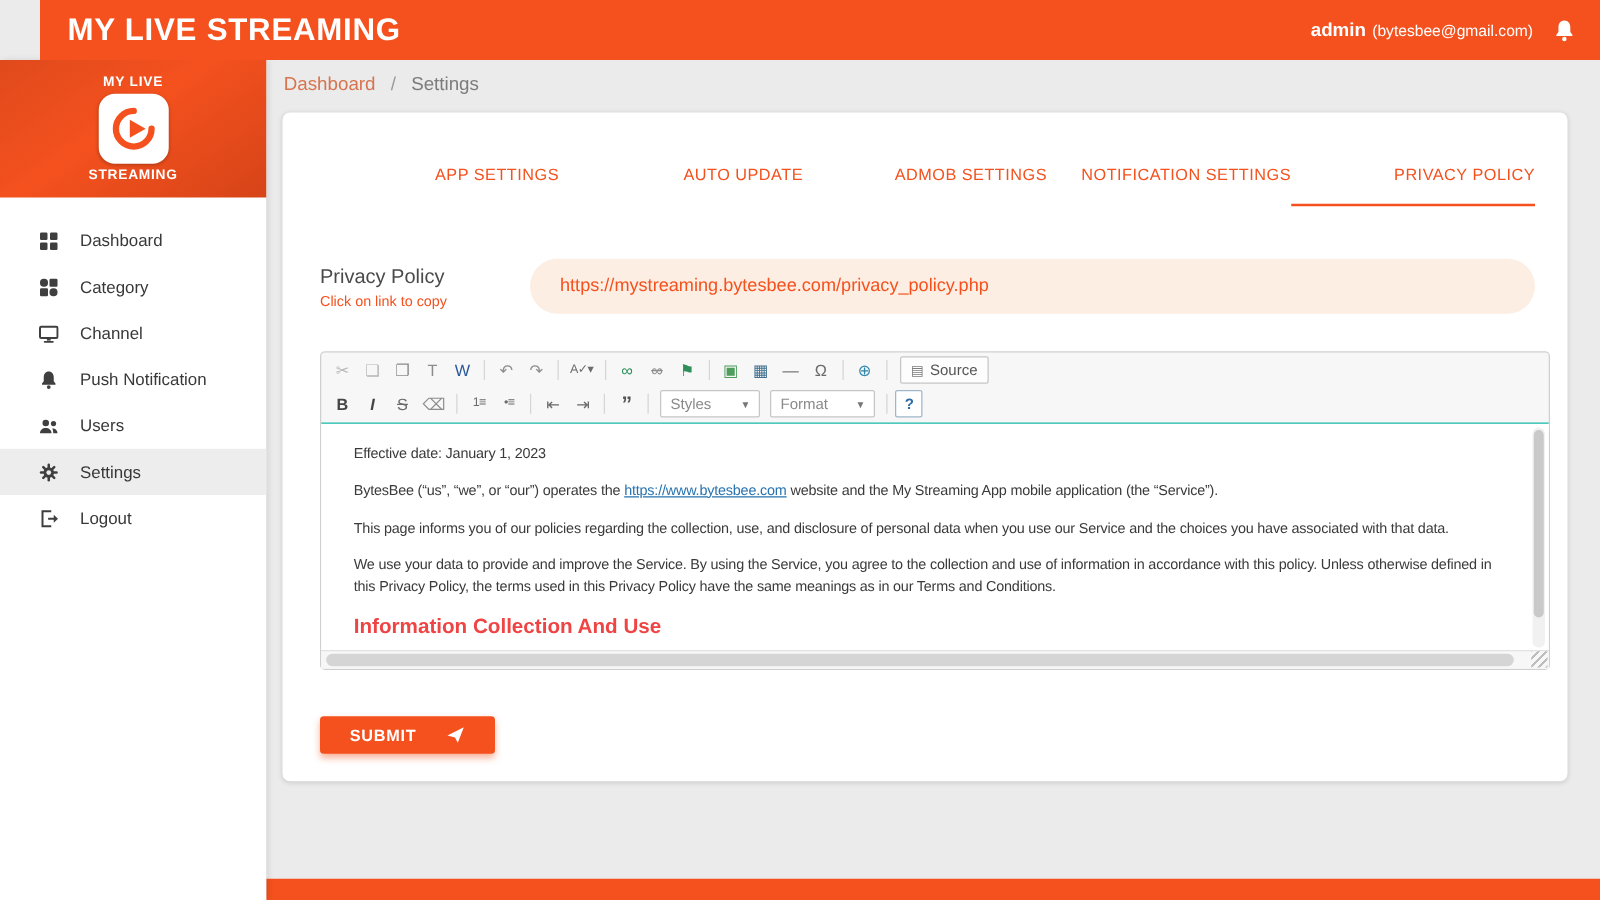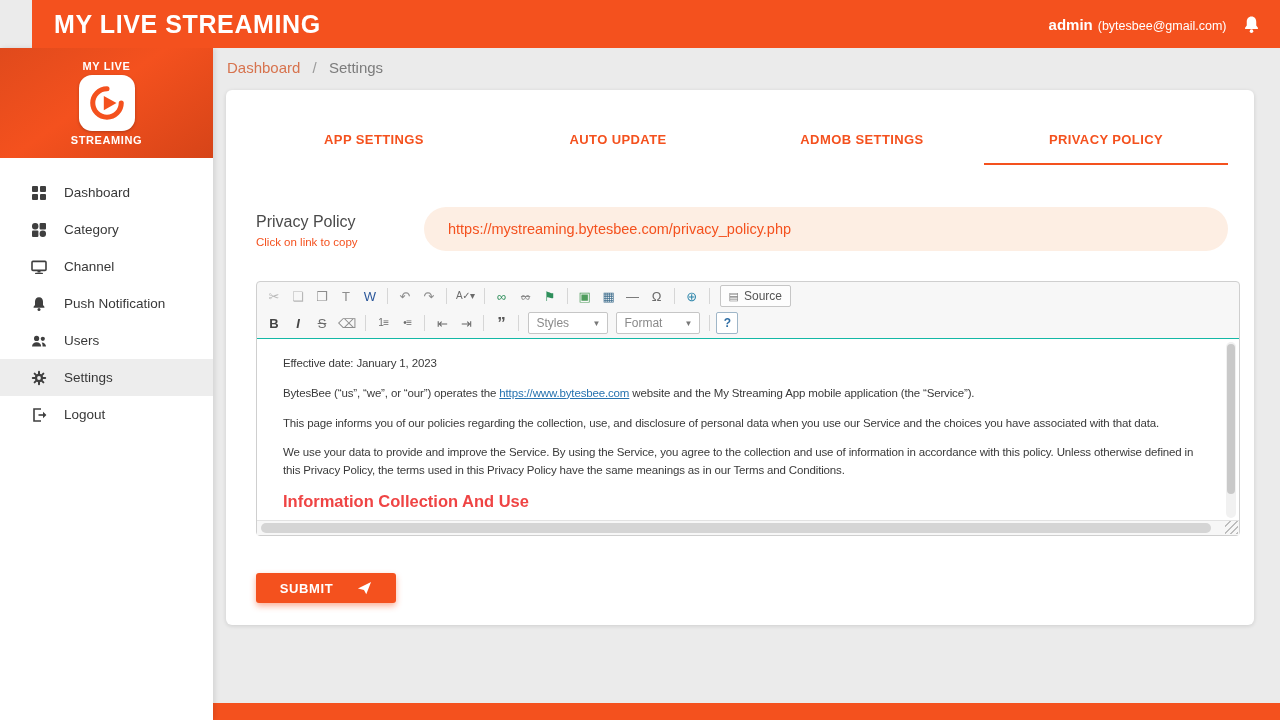--- a/index.html
+++ b/index.html
@@ -54,22 +54,22 @@
   .bc-cur { color:#7c7c7c; }
 
   .card {
     position:absolute; left:13px; top:42px; width:1028px; height:535px;
     background:#fff; border-radius:6px; box-shadow:0 1px 4px rgba(0,0,0,.13);
   }
 
   
   .tabs { display:flex; padding:30px 26px 0 26px; }
   .tab {
-    flex:1; text-align:center; padding:12px 0 16px; cursor:pointer;
-    color:#f4511e; font-size:13px; font-weight:700; letter-spacing:.4px;
+    flex:1; text-align:right; padding:12px 0 16px; cursor:pointer;
+    color:#f4511e; font-size:13px; font-weight:400; letter-spacing:.4px;
   }
   .tab.active { border-bottom:2px solid #f4511e; }
 
   
   .field-row { display:flex; align-items:flex-start; margin:42px 26px 0 30px; }
   .field-label { width:168px; padding-top:6px; }
   .fl-title { font-size:16px; color:#4a4a4a; }
   .fl-hint { font-size:11.5px; color:#f4511e; margin-top:5px; }
   .link-pill {
     flex:1; background:#fdeee3; border-radius:24px; padding:14px 24px;
@@ -277,20 +277,21 @@
     <span class="bc-sep">/</span>
     <span class="bc-cur">Settings</span>
   </div>
 
   <section class="card">
 
     <div class="tabs">
       <div class="tab">APP SETTINGS</div>
       <div class="tab">AUTO UPDATE</div>
       <div class="tab">ADMOB SETTINGS</div>
+      <div class="tab">NOTIFICATION SETTINGS</div>
       <div class="tab active">PRIVACY POLICY</div>
     </div>
 
     <div class="field-row">
       <div class="field-label">
         <div class="fl-title">Privacy Policy</div>
         <div class="fl-hint">Click on link to copy</div>
       </div>
       <div class="link-pill">https://mystreaming.bytesbee.com/privacy_policy.php</div>
     </div>

